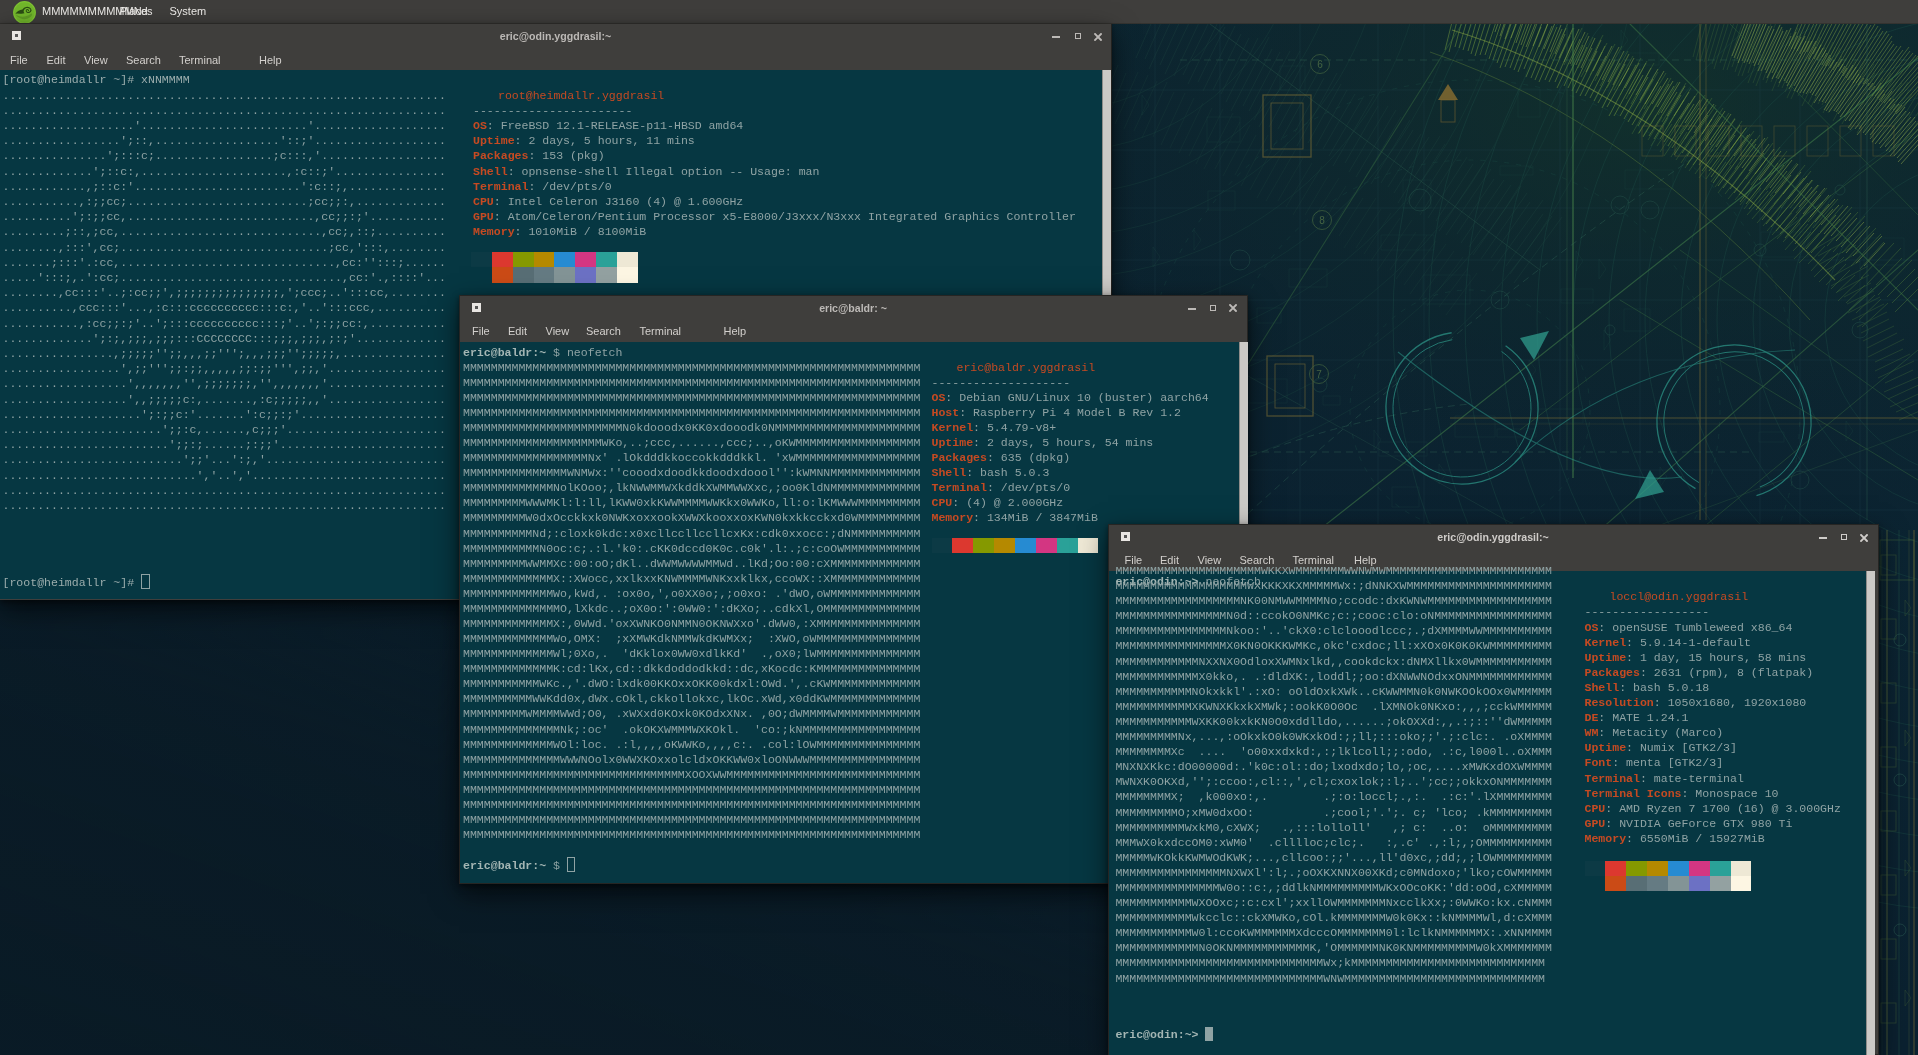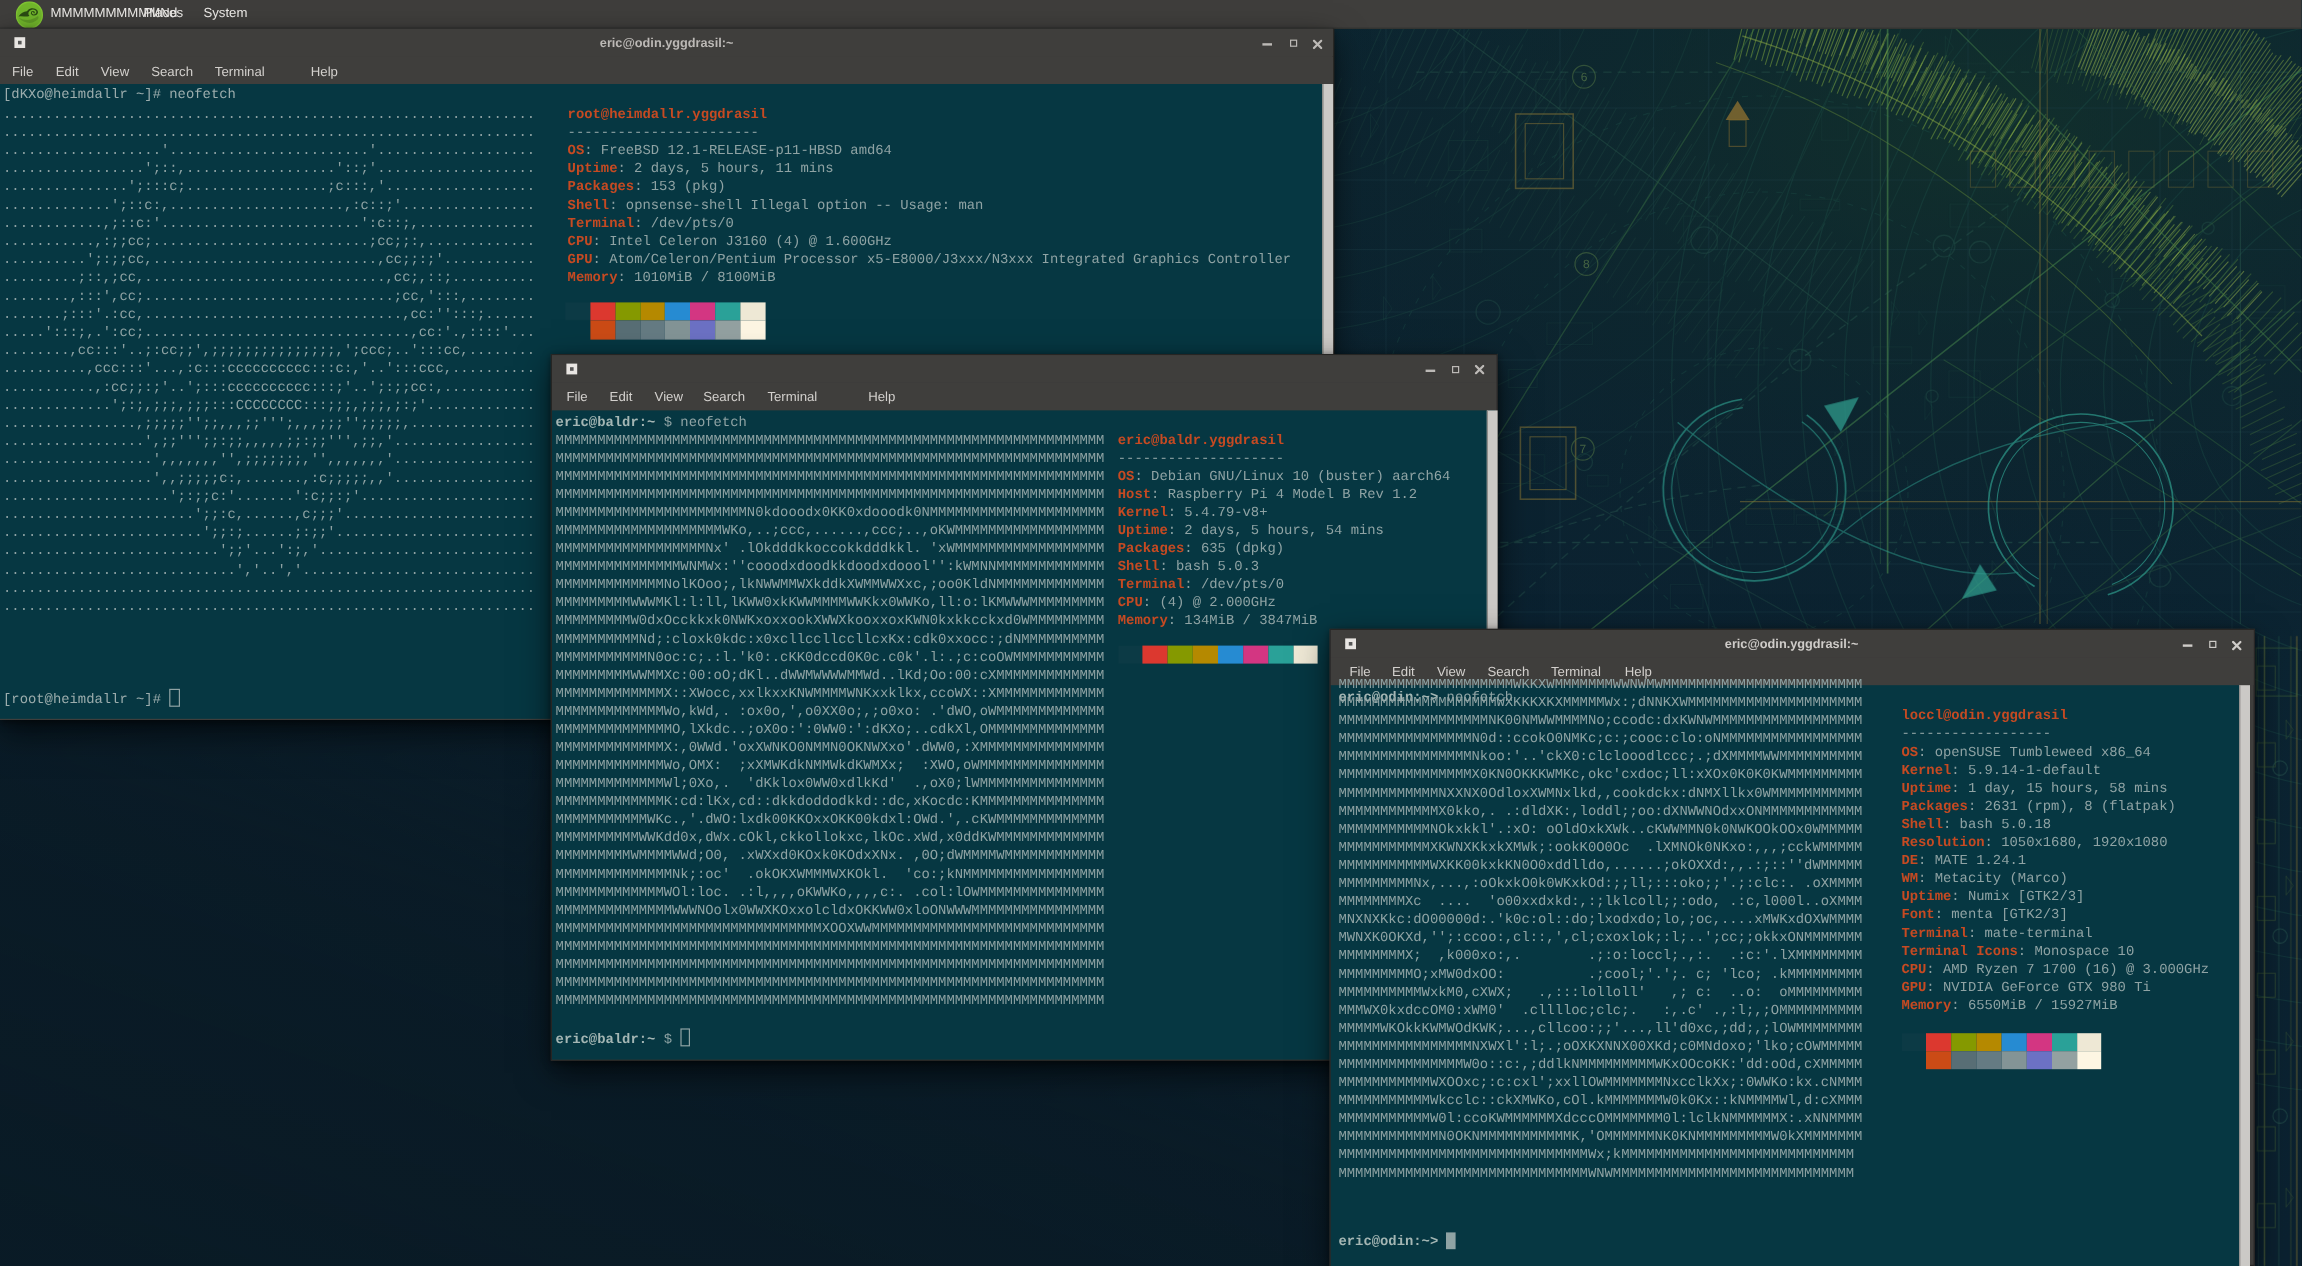--- a/index.html
+++ b/index.html
@@ -1,16 +1,16 @@
 <!DOCTYPE html>
 <html><head><meta charset="utf-8"><style>
 html,body{margin:0;padding:0;width:1918px;height:1055px;overflow:hidden;background:#0a1b26;}
 pre.term{position:absolute;margin:0;font-family:'Liberation Mono',monospace;font-size:11.56px;color:#8fa3a4;white-space:pre;}
 .lb{color:#c64a22;font-weight:bold;}
-.tb{color:#c64a22;font-weight:bold;}
+.tb{color:#c64a22;font-weight:normal;margin-left:25px;}
 .pb{color:#a4b6b4;font-weight:bold;}
 .win{position:absolute;box-shadow:0 10px 26px rgba(0,0,0,0.6),0 2px 6px rgba(0,0,0,0.5);}
 </style></head><body>
 <svg width="1918" height="1055" viewBox="0 0 1918 1055" style="position:absolute;left:0;top:0">
     <defs>
       <linearGradient id="bgg" x1="0" y1="1" x2="1" y2="0">
         <stop offset="0" stop-color="#0a1a25"></stop>
         <stop offset="0.5" stop-color="#0b2130"></stop>
         <stop offset="1" stop-color="#0c2734"></stop>
       </linearGradient>
@@ -815,21 +815,21 @@
 </div>
 <div style="position:absolute;left:0px;top:47px;width:1111px;height:23px;background:#3f3e3c;font:11px 'Liberation Sans',sans-serif;color:#d3d0cd;">
     <span style="position:absolute;left:10px;top:7px;">File</span>
     <span style="position:absolute;left:46.5px;top:7px;">Edit</span>
     <span style="position:absolute;left:84px;top:7px;">View</span>
     <span style="position:absolute;left:126px;top:7px;">Search</span>
     <span style="position:absolute;left:179px;top:7px;">Terminal</span>
     <span style="position:absolute;left:259px;top:7px;">Help</span>
   </div>
 <div style="position:absolute;left:0;top:70px;width:1102px;height:529px;background:#063742;"></div>
-<pre class="term" style="left:2.5px;top:72.4px;line-height:15.2px;color:#9cadad;">[dKXo@heimdallr ~]# neofetch</pre>
+<pre class="term" style="left:2.5px;top:72.4px;line-height:15.2px;color:#9cadad;">[root@heimdallr ~]# xNNMMMM</pre>
 <pre class="term" style="left:2.5px;top:87.60000000000001px;line-height:15.2px;">................................................................
 ................................................................
 ...................'........................'...................
 .................';::,..................'::;'...................
 ...............';:::c;.................;c:::,'..................
 .............';::c:,.....................,:c::;'................
 ............,;::c:'........................':c::;,..............
 ...........,:;;cc;..........................;cc;;:,.............
 ..........';:;;cc,...........................,cc;;:;'...........
 .........;::,;cc,.............................,cc;,::;..........
@@ -864,20 +864,21 @@
 <div style="position:absolute;left:471px;top:252.2px;font-size:0;line-height:0;">
     <div style="height:15.3px;font-size:0;white-space:nowrap;"><span style="display:inline-block;width:20.86px;height:15.3px;background:#0c3a45;"></span><span style="display:inline-block;width:20.86px;height:15.3px;background:#dc382f;"></span><span style="display:inline-block;width:20.86px;height:15.3px;background:#859900;"></span><span style="display:inline-block;width:20.86px;height:15.3px;background:#b58900;"></span><span style="display:inline-block;width:20.86px;height:15.3px;background:#268bd2;"></span><span style="display:inline-block;width:20.86px;height:15.3px;background:#d33682;"></span><span style="display:inline-block;width:20.86px;height:15.3px;background:#2aa198;"></span><span style="display:inline-block;width:20.86px;height:15.3px;background:#eee8d5;"></span></div>
     <div style="height:15.3px;font-size:0;white-space:nowrap;"><span style="display:inline-block;width:20.86px;height:15.3px;"></span><span style="display:inline-block;width:20.86px;height:15.3px;background:#cb4b16;"></span><span style="display:inline-block;width:20.86px;height:15.3px;background:#586e75;"></span><span style="display:inline-block;width:20.86px;height:15.3px;background:#657b83;"></span><span style="display:inline-block;width:20.86px;height:15.3px;background:#839496;"></span><span style="display:inline-block;width:20.86px;height:15.3px;background:#6c71c4;"></span><span style="display:inline-block;width:20.86px;height:15.3px;background:#93a1a1;"></span><span style="display:inline-block;width:20.86px;height:15.3px;background:#fdf6e3;"></span></div>
   </div>
 <pre class="term" style="left:2.5px;top:574.0px;line-height:15.2px;color:#9cadad;">[root@heimdallr ~]# <span style="display:inline-block;width:6.5px;height:12.5px;border:1.2px solid #8fa3a4;vertical-align:-2.5px;"></span></pre>
 <div style="position:absolute;left:1102px;top:70px;width:9px;height:529px;background:#cbc9c6;border-left:1px solid #8e8c89;box-sizing:border-box;"></div>
 <div class="win" style="left:458.5px;top:295px;width:789px;height:589px;background:#3f3e3c;border:1px solid #262523;box-sizing:border-box;"></div>
 <div style="position:absolute;left:459.5px;top:296px;width:787px;height:22.5px;background:#3f3e3c;">
 <span style="position:absolute;left:12px;top:6.5px;width:9px;height:9px;background:#e8e5e2;"></span>
 <span style="position:absolute;left:15px;top:9.5px;width:3px;height:3px;background:#555;"></span>
+<span style="position:absolute;left:0;right:0;top:5.5px;text-align:center;font:bold 10.6px 'Liberation Sans',sans-serif;color:#bcb9b6;">eric@baldr: ~</span>
 <span style="position:absolute;right:51px;top:11.5px;width:8px;height:2px;background:#bcb9b6;"></span>
 <span style="position:absolute;right:30.5px;top:8.5px;width:4px;height:4px;border:1.8px solid #bcb9b6;"></span>
 <svg style="position:absolute;right:9.5px;top:8.0px;" width="8" height="8" viewBox="0 0 8 8">
       <path d="M1,1 L7,7 M7,1 L1,7" stroke="#bcb9b6" stroke-width="1.9" stroke-linecap="square"></path>
     </svg>
 </div>
 <div style="position:absolute;left:459.5px;top:318.5px;width:787px;height:23.5px;background:#3f3e3c;font:11px 'Liberation Sans',sans-serif;color:#d3d0cd;">
     <span style="position:absolute;left:12.5px;top:6px;">File</span>
     <span style="position:absolute;left:48.5px;top:6px;">Edit</span>
     <span style="position:absolute;left:86px;top:6px;">View</span>

